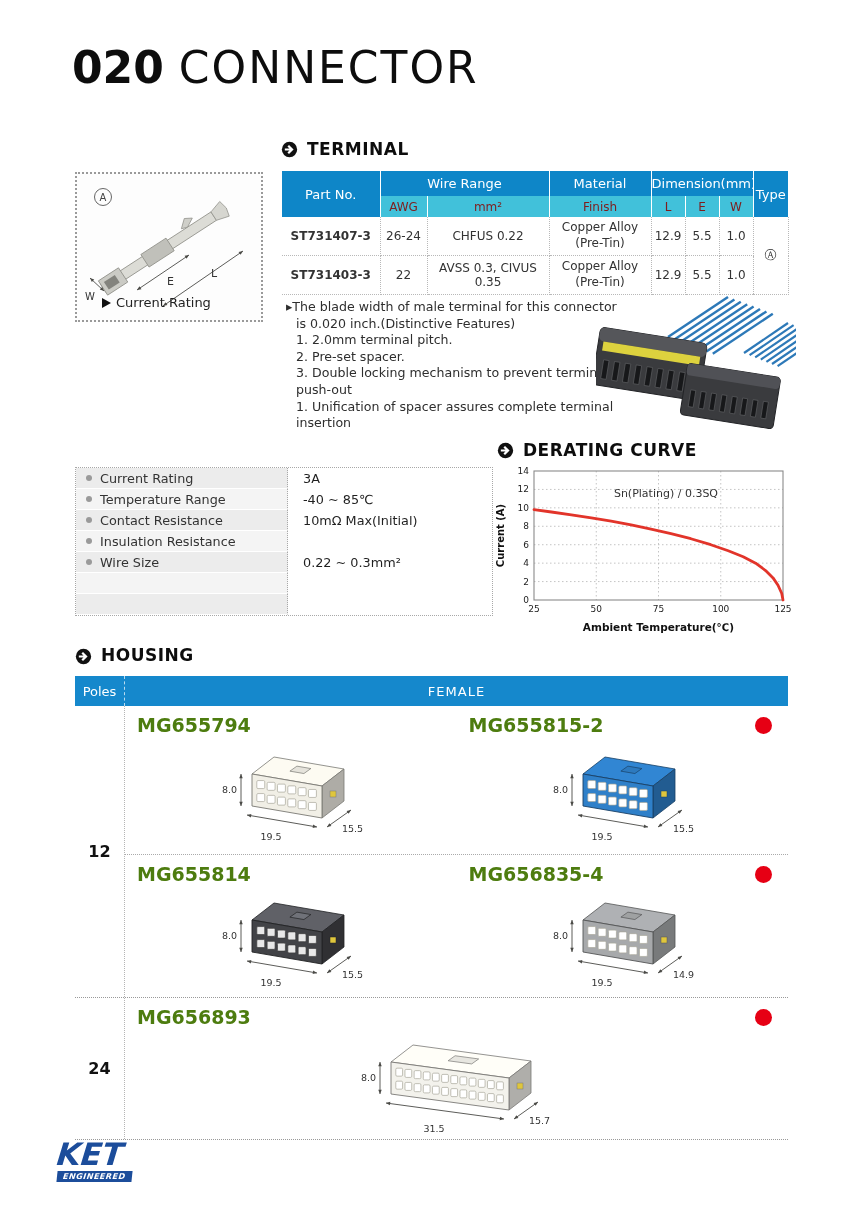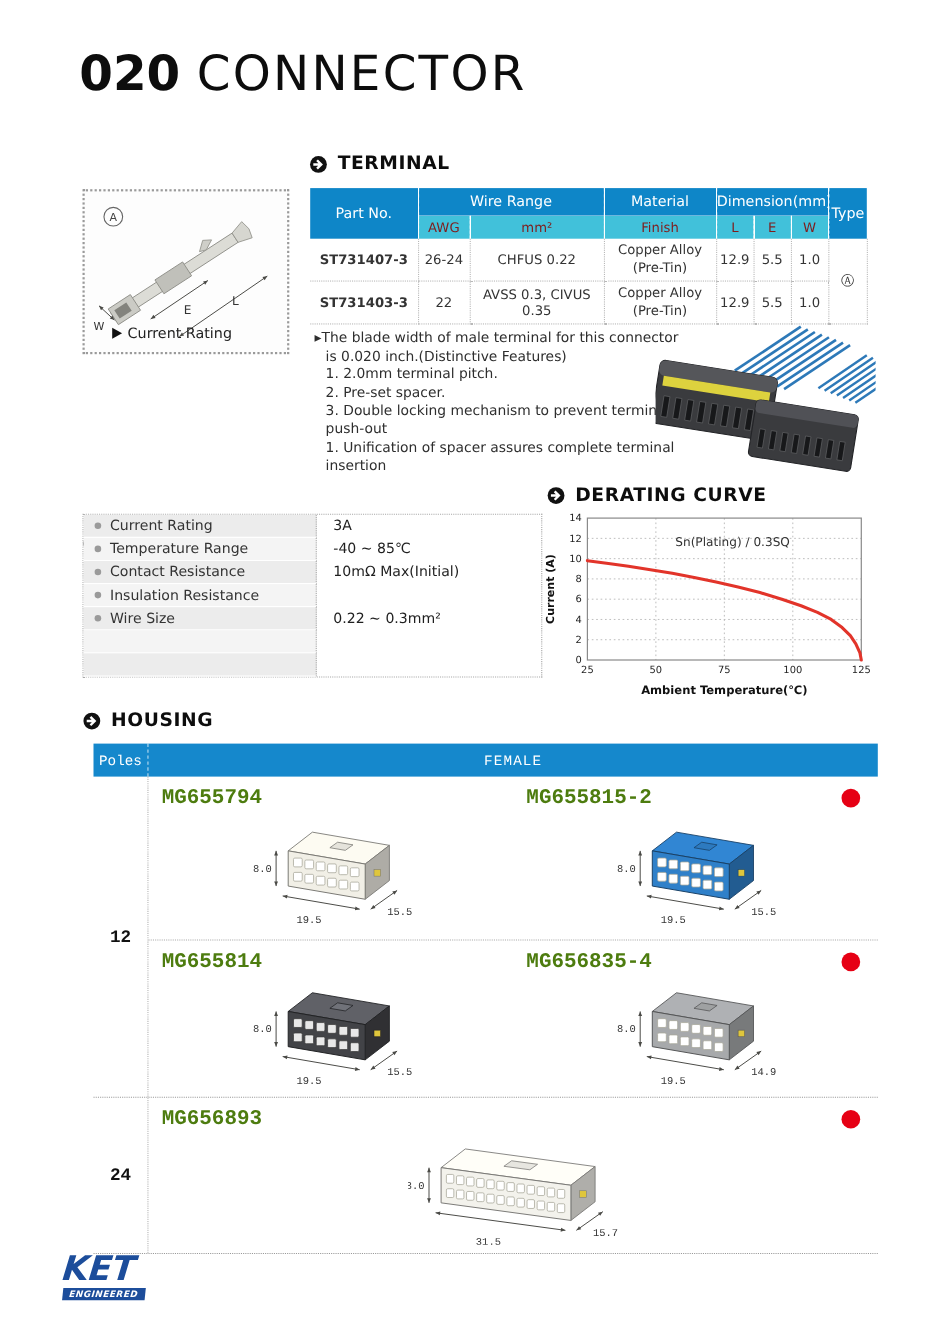--- a/index.html
+++ b/index.html
@@ -39,21 +39,21 @@
   
   .spec{left:75px;top:467px;width:416px;border:1px dotted #a8a8a8;}
   .spec-row{display:flex;height:21px;}
   .spec-label{width:212px;box-sizing:border-box;display:flex;align-items:center;gap:8px;padding-left:10px;
               background:#ececec;border-bottom:1px solid #fff;border-right:1px dotted #a8a8a8;font-size:12.8px;color:#333;}
   .spec-row:nth-child(even) .spec-label{background:#f4f4f4;}
   .blt{width:6px;height:6px;border-radius:50%;background:#9a9a9a;flex:none;}
   .spec-value{flex:1;display:flex;align-items:center;padding-left:15px;font-size:12.8px;color:#1f1f1f;}
 
   
-  .housing{left:85px;top:676px;width:713px;border-bottom:1px dotted #999;font-family:Liberation Mono, monospace;}
+  .housing{left:75px;top:676px;width:713px;border-bottom:1px dotted #999;}
   .hhead{display:flex;height:30px;background:#1588cc;color:#fff;}
   .poles-h{width:50px;display:flex;align-items:center;justify-content:center;font-size:13px;
            border-right:1px dashed rgba(255,255,255,.7);box-sizing:border-box;}
   .female-h{flex:1;display:flex;align-items:center;justify-content:center;font-size:13px;letter-spacing:1px;}
   .hgroup{display:flex;}
   .gsep{border-top:1px dotted #999;}
   .poles-cell{width:50px;box-sizing:border-box;display:flex;align-items:center;justify-content:center;
               font-size:16px;font-weight:bold;color:#111;border-right:1px dotted #b5b5b5;}
   .gcontent{flex:1;display:flex;flex-direction:column;}
   .hrow{display:flex;position:relative;}
@@ -313,21 +313,21 @@
         <text x="102.25" y="150" text-anchor="middle" font-size="9" fill="#222">50</text>
         <text x="164.5" y="150" text-anchor="middle" font-size="9" fill="#222">75</text>
         <text x="226.75" y="150" text-anchor="middle" font-size="9" fill="#222">100</text>
         <text x="289" y="150" text-anchor="middle" font-size="9" fill="#222">125</text>
         <text x="164.5" y="169" text-anchor="middle" font-size="10.5" font-weight="bold" fill="#111">Ambient Temperature(℃)</text>
         <text x="10" y="73.5" text-anchor="middle" font-size="10" font-weight="bold" fill="#111" transform="rotate(-90 10 73.5)">Current (A)</text>
         <text x="171.97" y="34.800000000000004" text-anchor="middle" font-size="11" fill="#333">Sn(Plating) / 0.3SQ</text>
         <polyline points="40,47.69999999999999 57.43000000000001,50.00357142857142 77.35,52.767857142857146 97.27000000000001,55.99285714285714 117.19,59.217857142857135 137.11,62.903571428571425 157.02999999999997,67.05000000000001 176.95000000000002,71.65714285714286 196.87,76.72500000000001 216.79,82.71428571428571 234.22,88.70357142857144 249.16,94.69285714285715 261.61,101.14285714285714 271.57000000000005,108.51428571428572 279.03999999999996,115.88571428571427 284.02,123.25714285714287 287.755,131.55 289,138" fill="none" stroke="#e2342a" stroke-width="2.8" stroke-linecap="round" stroke-linejoin="round"></polyline>
       </svg></div>
 
-  <div class="abs sec-h" style="left:75px;top:645px;">
+  <div class="abs sec-h" style="left:75px;top:645px;align-items:flex-end;">
     <span class="sec-icon">
       <svg viewBox="0 0 20 20" width="17" height="17">
           <circle cx="10" cy="10" r="9" fill="#111"></circle>
           <path d="M4.5 10h7M8.5 5.5 13 10l-4.5 4.5" stroke="#fff" stroke-width="2.6" fill="none"></path>
         </svg>
     </span>
     <span>HOUSING</span>
   </div>
 
   <div class="abs housing">

